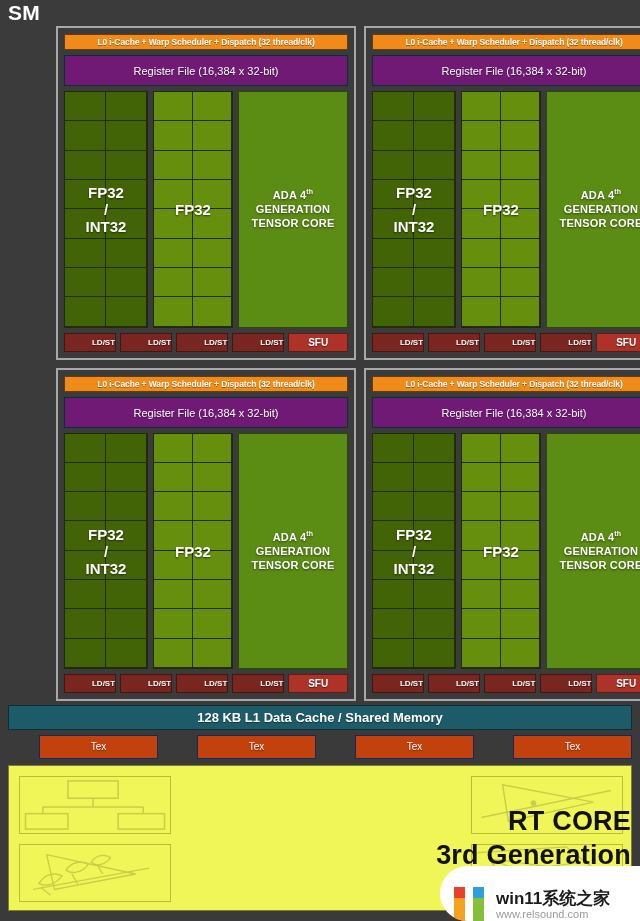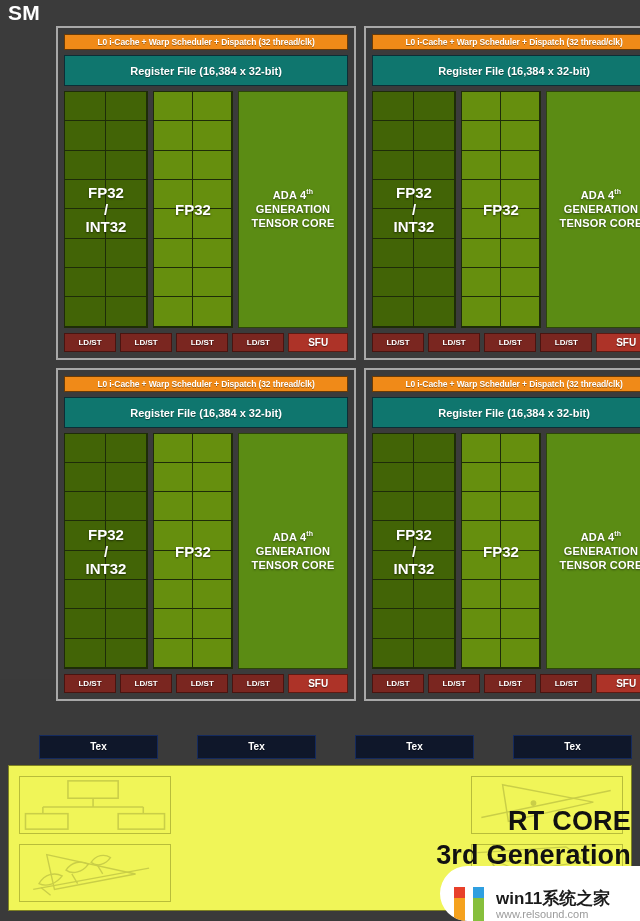--- a/index.html
+++ b/index.html
@@ -73,25 +73,25 @@
     height: 16px;
     box-sizing: border-box;
     letter-spacing: -0.1px;
     text-shadow: 0 1px 0 rgba(0,0,0,.35);
     white-space: nowrap;
     overflow: hidden;
   }
 
   
   .regfile {
-    background: #0f766e;
+    background: #701a75;
     border: 1px solid #0c2e36;
     color: #ffffff;
     font-size: 11px;
-    font-weight: bold;
+    font-weight: normal;
     text-align: center;
     height: 31px;
     line-height: 30px;
     box-sizing: border-box;
     text-shadow: 0 1px 1px rgba(0,0,0,.45);
   }
 
   
   .core-area {
     flex: 1;
@@ -164,21 +164,21 @@
     height: 19px;
   }
   .ldst {
     flex: 1 1 0;
     background: #7a2620;
     border: 1px solid #491410;
     box-sizing: border-box;
     color: #ffffff;
     font-size: 8px;
     font-weight: bold;
-    text-align: center;
+    text-align: right;
     line-height: 17px;
     text-shadow: 0 1px 1px rgba(0,0,0,.5);
   }
   .sfu {
     flex: 1.15 1 0;
     background: #ad3328;
     border: 1px solid #5e1a13;
     box-sizing: border-box;
     color: #ffffff;
     font-size: 10px;
@@ -211,26 +211,26 @@
     position: absolute;
     left: 8px;
     top: 735px;
     width: 624px;
     height: 24px;
     display: flex;
     gap: 8px;
   }
   .tex {
     flex: 1 1 0;
-    background: #0f172a;
+    background: #c2410c;
     border: 1px solid #142a5e;
     box-sizing: border-box;
     color: #ffffff;
     font-size: 10px;
-    font-weight: bold;
+    font-weight: normal;
     text-align: center;
     line-height: 22px;
     text-shadow: 0 1px 1px rgba(0,0,0,.45);
     margin-left: 31px;
   }
 
   
   .rt-core {
     position: absolute;
     left: 8px;
@@ -553,20 +553,21 @@
         <div class="ldst-row">
           <div class="ldst">LD/ST</div>
           <div class="ldst">LD/ST</div>
           <div class="ldst">LD/ST</div>
           <div class="ldst">LD/ST</div>
           <div class="sfu">SFU</div>
         </div>
       </div>
     </div>
 
+  <div class="l1-cache">128 KB L1 Data Cache / Shared Memory</div>
 
   <div class="tex-row">
       <div class="tex">Tex</div>
       <div class="tex">Tex</div>
       <div class="tex">Tex</div>
       <div class="tex">Tex</div>
     </div>
 
   <div class="rt-core">
     <div class="rt-thumb rt-tl">

